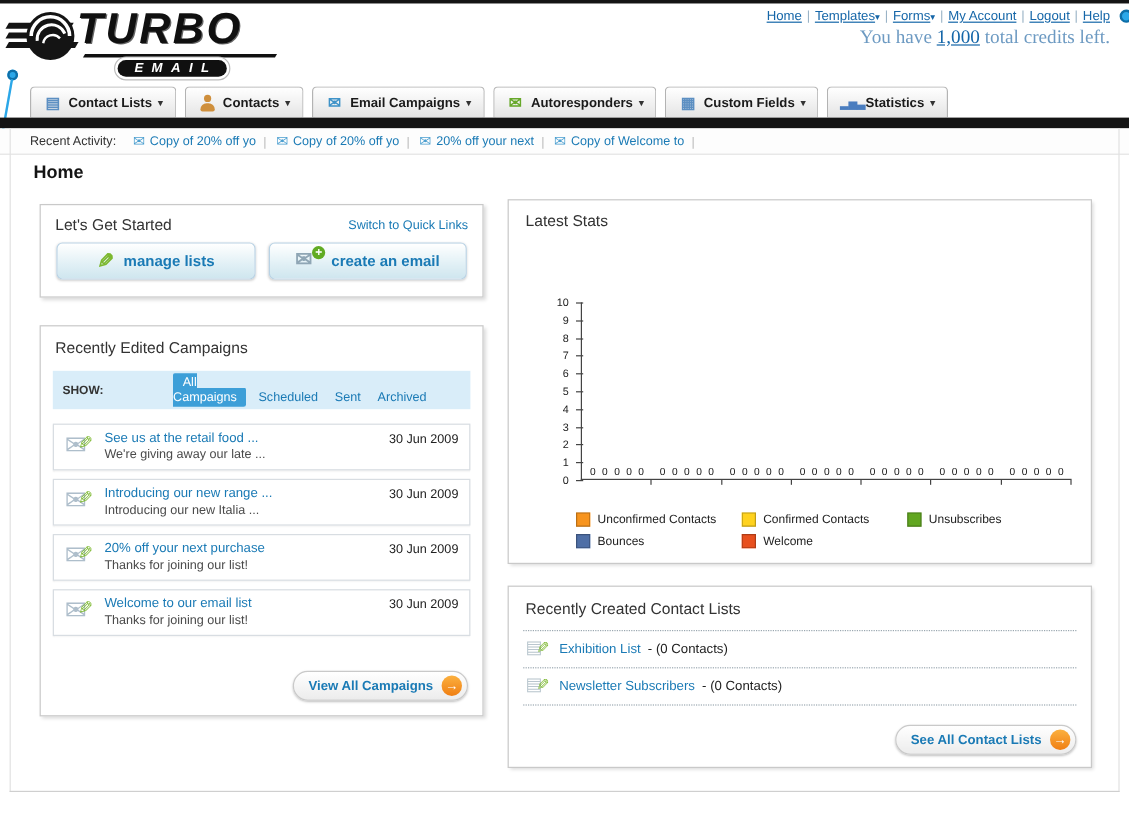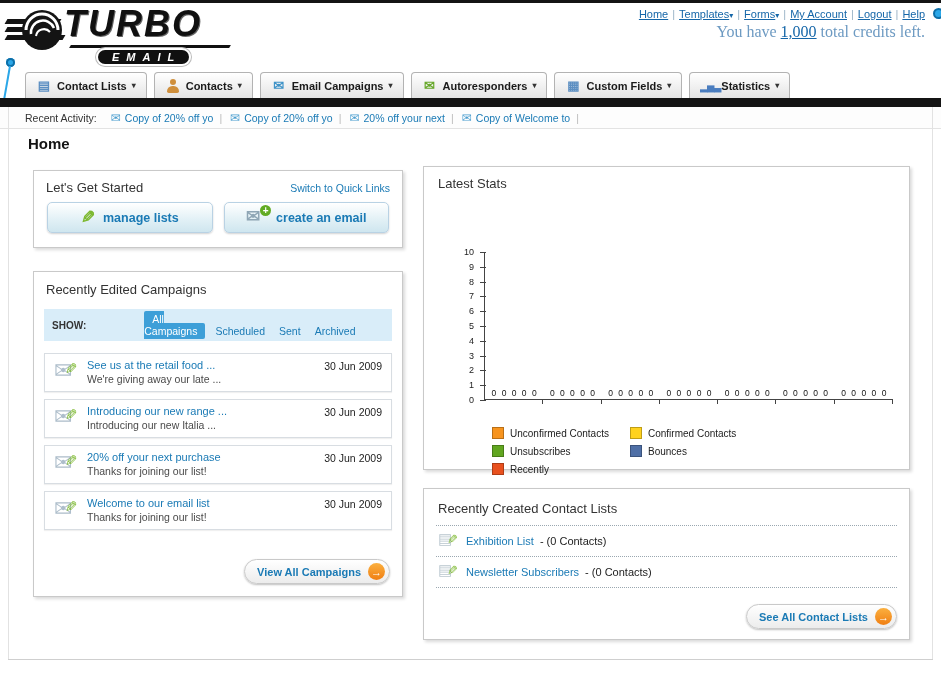--- a/index.html
+++ b/index.html
@@ -125,21 +125,21 @@
   .yticks { position:absolute; left:0; width:60px; top:85px; height:148px; }
   .ytick { position:absolute; left:0; right:0; height:0; }
   .ynum { position:absolute; right:10px; top:-5px; font-size:9px; color:#222; }
   .ymark { position:absolute; right:-2px; top:0; width:6px; height:1px; background:#444; }
   .groups { display:flex; height:100%; }
   .cgroup { flex:1; position:relative; }
   .cgroup::after { content:""; position:absolute; right:0; bottom:-5px; width:1px; height:4px; background:#444; }
   .zeros { position:absolute; left:0; right:0; bottom:1px; text-align:center; font-size:8.5px; color:#111; word-spacing:3px; }
   .xlabels { position:absolute; left:60px; right:16px; top:239px; display:flex; }
   .xlab { flex:1; text-align:center; font-size:10.5px; color:#222; }
-  .legend { position:absolute; left:68px; right:8px; top:260px; display:flex; flex-wrap:wrap; }
+  .legend { position:absolute; left:56px; right:8px; top:260px; display:flex; flex-wrap:wrap; }
   .leg-item { width:138px; display:flex; align-items:center; gap:6px; margin-bottom:6px; font-size:10px; color:#222; }
   .leg-sw { width:12px; height:12px; flex:0 0 12px; box-shadow: inset 0 0 0 1px rgba(0,0,0,.25); }
 
   
   .lists { left:423px; top:485px; width:487px; height:152px; }
   .lists-head { margin:0 12px; padding:10px 2px 8px; border-bottom:1px dotted #9aa7b0; }
   .cl-item { margin:0 12px; padding:7px 2px; border-bottom:1px dotted #9aa7b0; font-size:11px;
              display:flex; align-items:center; gap:6px; }
   .cl-name { color:#1a7ab5; text-decoration:none; }
   .cl-detail { color:#222; }
@@ -371,21 +371,21 @@
         <div class="leg-item">
           <span class="leg-sw" style="background: rgb(97, 166, 32);"></span>
           <span class="leg-lab">Unsubscribes</span>
         </div>
         <div class="leg-item">
           <span class="leg-sw" style="background: rgb(79, 111, 166);"></span>
           <span class="leg-lab">Bounces</span>
         </div>
         <div class="leg-item">
           <span class="leg-sw" style="background: rgb(232, 80, 30);"></span>
-          <span class="leg-lab">Recently</span>
+          <span class="leg-lab">Welcome</span>
         </div>
       </div>
   </section>
 
   <section class="panel lists">
     <div class="lists-head">
       <span class="panel-title">Recently Created Contact Lists</span>
     </div>
     <div id="cl-items">
         <div class="cl-item">

